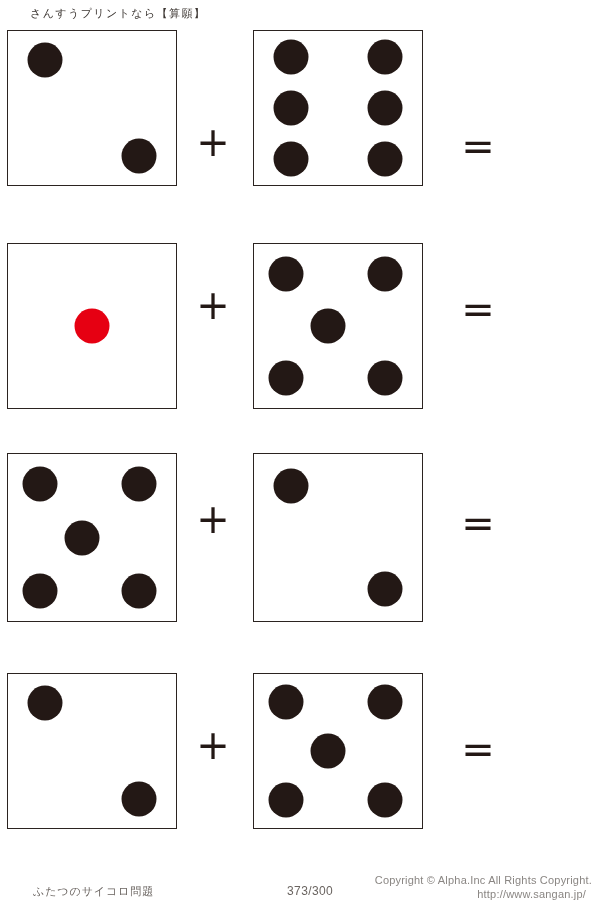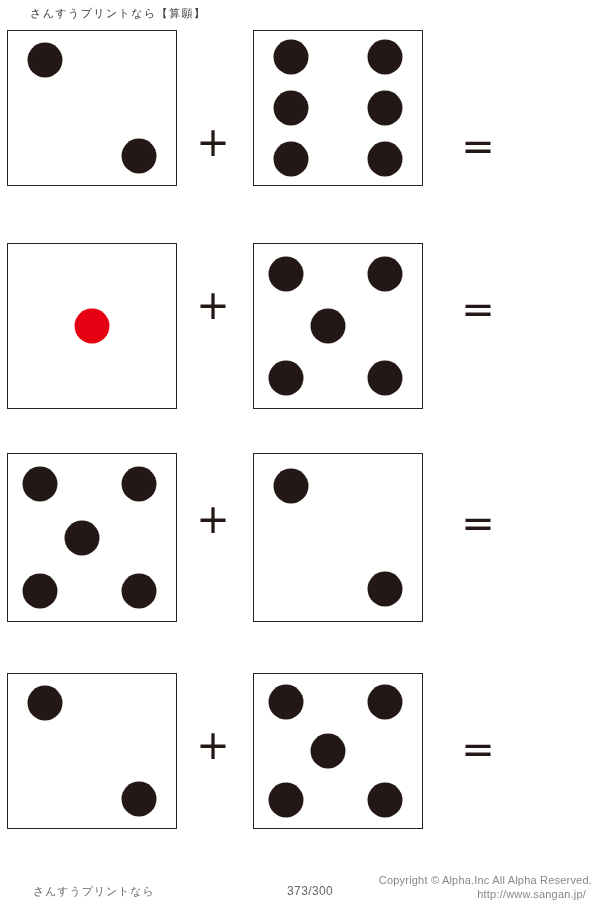--- a/index.html
+++ b/index.html
@@ -206,18 +206,18 @@
         <div class="pip" style="left: 19%; top: 18%; width: 35px; height: 35px; background: rgb(35, 24, 21);"></div>
         <div class="pip" style="left: 78%; top: 18%; width: 35px; height: 35px; background: rgb(35, 24, 21);"></div>
         <div class="pip" style="left: 44%; top: 50%; width: 35px; height: 35px; background: rgb(35, 24, 21);"></div>
         <div class="pip" style="left: 19%; top: 82%; width: 35px; height: 35px; background: rgb(35, 24, 21);"></div>
         <div class="pip" style="left: 78%; top: 82%; width: 35px; height: 35px; background: rgb(35, 24, 21);"></div>
       </div>
     <div class="op op-plus">+</div>
     <div class="op op-equals">=</div>
   </div>
 
-  <div class="footer-sheet-title">さんすうプリントなら</div>
+  <div class="footer-sheet-title">ふたつのサイコロ問題</div>
   <div class="footer-page">373/300</div>
-  <div class="footer-copyright">Copyright ©  Alpha.Inc All Alpha Reserved.</div>
+  <div class="footer-copyright">Copyright ©  Alpha.Inc All Rights Copyright.</div>
   <div class="footer-url">http://www.sangan.jp/</div>
 
 </div>
 
 </body></html>

